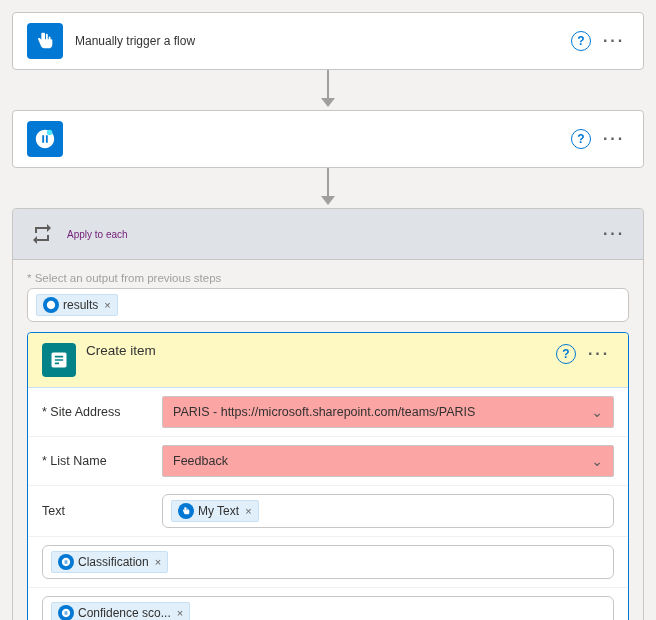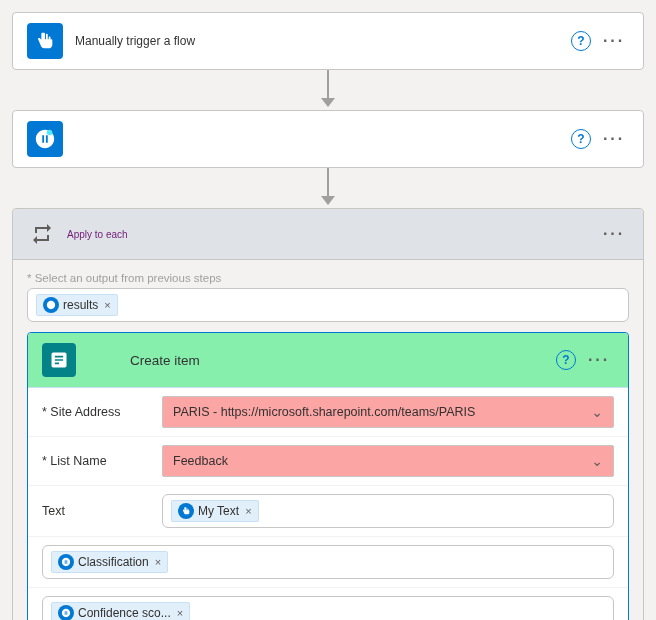--- a/index.html
+++ b/index.html
@@ -210,26 +210,25 @@
     
     .inner-card {
       background: #fff;
       border: 1.5px solid #0078d4;
       border-radius: 4px;
       margin-top: 4px;
     }
 
     .inner-header {
       display: flex;
-      align-items: center;
+      align-items: flex-start;
       padding: 10px 14px;
-      background: #86efac;
+      background: #fef9c3;
       border-bottom: 1.5px solid #c8e0f4;
       border-radius: 4px 4px 0 0;
-      gap: 44px;
     }
 
     .inner-icon {
       width: 34px;
       height: 34px;
       border-radius: 4px;
       background: #038387;
       display: flex;
       align-items: center;
       justify-content: center;

